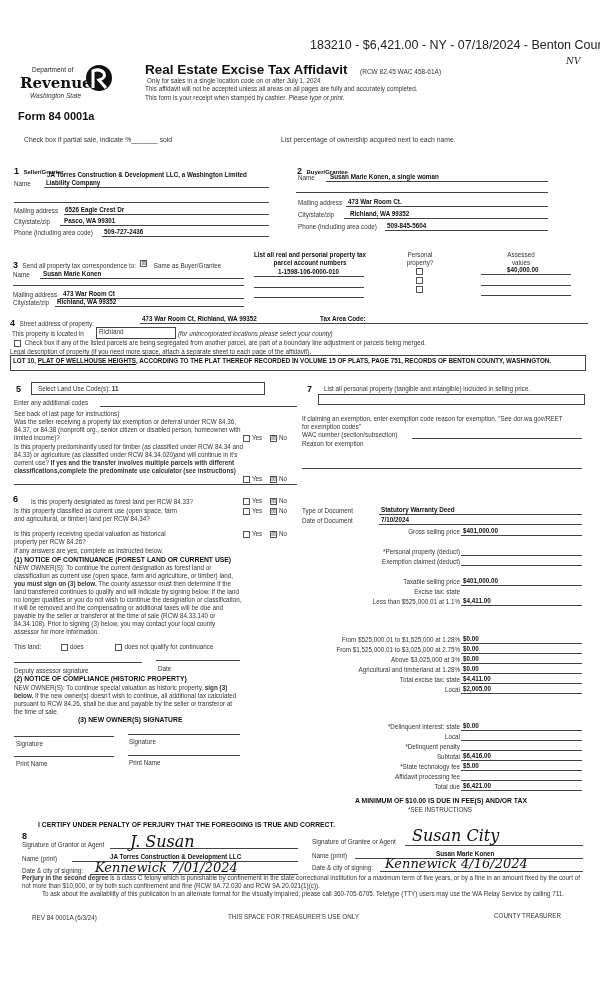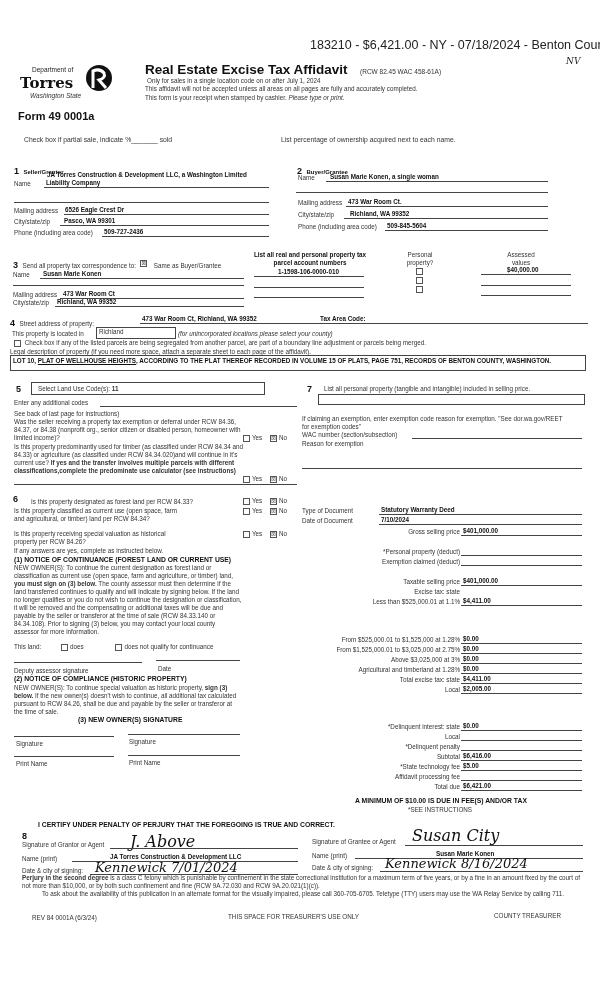--- a/index.html
+++ b/index.html
@@ -16,28 +16,28 @@
   .sig { position: absolute; font-family: "DejaVu Serif", serif; font-style: italic; color: #111; font-size: 16px; white-space: nowrap; }
 </style>
 </head>
 <body>
 
 <div class="abs" style="left:566px;top:12px;font-family:'DejaVu Serif',serif;font-style:italic;font-size:9px;color:#222;margin-top:44px;">NV</div>
 <div class="abs" style="left:310px;top:38px;font-size:12.5px;color:#222;white-space:nowrap;">183210 - $6,421.00 - NY - 07/18/2024 - Benton County</div>
 
 <div class="abs" style="left:18px;top:60px;width:100px;height:48px;">
   <div style="position:absolute;left:14px;top:6px;font-size:6.5px;color:#222;">Department of</div>
-  <div style="position:absolute;left:2px;top:14px;font-family:'DejaVu Serif',serif;font-weight:bold;font-size:15px;color:#111;">Torres</div>
+  <div style="position:absolute;left:2px;top:14px;font-family:'DejaVu Serif',serif;font-weight:bold;font-size:15px;color:#111;">Revenue</div>
   <div style="position:absolute;left:12px;top:32px;font-style:italic;font-size:6.5px;color:#333;">Washington State</div>
   <svg style="position:absolute;left:66px;top:2px;" width="30" height="32" viewBox="0 0 30 32">
     <circle cx="15" cy="16" r="13" fill="#111"></circle>
     <path d="M9 26 L9 9 Q16 6 20 11 Q22 16 15 18 L22 26" stroke="#fff" stroke-width="3" fill="none"></path>
   </svg>
 </div>
-<div class="abs" style="left:18px;top:110px;font-size:11px;font-weight:bold;color:#111;">Form 49 0001a</div>
+<div class="abs" style="left:18px;top:110px;font-size:11px;font-weight:bold;color:#111;">Form 84 0001a</div>
 
 <div class="abs" style="left:145px;top:60px;white-space:nowrap;">
   <span style="font-size:13.5px;font-weight:bold;color:#111;">Real Estate Excise Tax Affidavit</span>
   <span style="font-size:6.5px;color:#333;margin-left:8px;">(RCW 82.45 WAC 458-61A)</span>
 </div>
 <div class="abs t" style="left:147px;top:77px;">Only for sales in a single location code on or after July 1, 2024</div>
 <div class="abs t" style="left:145px;top:85px;">This affidavit will not be accepted unless all areas on all pages are fully and accurately completed.</div>
 <div class="abs t" style="left:145px;top:94px;">
   <span>This form is your receipt when stamped by cashier.</span>
   <i>Please type or print.</i>
@@ -324,37 +324,37 @@
       <div class="line" style="left: 461px; width: 121px; top: 790px;"></div>
     </div>
   </div>
 
 <div class="abs t b" style="left:355px;top:797px;font-size:6.8px;">A MINIMUM OF $10.00 IS DUE IN FEE(S) AND/OR TAX</div>
 <div class="abs t" style="left:408px;top:806px;">*SEE INSTRUCTIONS</div>
 
 <div class="abs t b" style="left:38px;top:821px;font-size:6.8px;">I CERTIFY UNDER PENALTY OF PERJURY THAT THE FOREGOING IS TRUE AND CORRECT.</div>
 <div class="abs num" style="left:22px;top:831px;">8</div>
 <div class="abs t" style="left:22px;top:841px;">Signature of Grantor or Agent</div>
-<div class="sig" style="left:130px;top:832px;">J. Above</div>
+<div class="sig" style="left:130px;top:832px;">J. Susan</div>
 <div class="line" style="left:110px;top:848px;width:188px;"></div>
 <div class="abs t" style="left:22px;top:855px;">Name (print)</div>
 <div class="val" style="left:110px;top:853px;">JA Torres Construction &amp; Development LLC</div>
 <div class="line" style="left:72px;top:861px;width:226px;"></div>
 <div class="abs t" style="left:22px;top:867px;">Date &amp; city of signing:</div>
 <div class="sig" style="left:95px;top:860px;font-size:13px;">Kennewick  7/01/2024</div>
 <div class="line" style="left:90px;top:874px;width:208px;"></div>
 
 <div class="abs t" style="left:312px;top:838px;">Signature of Grantee or Agent</div>
 <div class="sig" style="left:412px;top:826px;">Susan City</div>
 <div class="line" style="left:405px;top:845px;width:178px;"></div>
 <div class="abs t" style="left:312px;top:852px;">Name (print)</div>
 <div class="val" style="left:436px;top:850px;">Susan Marie Konen</div>
 <div class="line" style="left:355px;top:858px;width:228px;"></div>
 <div class="abs t" style="left:312px;top:864px;">Date &amp; city of signing:</div>
-<div class="sig" style="left:385px;top:856px;font-size:13px;">Kennewick  8/16/2024</div>
+<div class="sig" style="left:385px;top:856px;font-size:13px;">Kennewick  4/16/2024</div>
 <div class="line" style="left:380px;top:871px;width:203px;"></div>
 
 <div class="abs t wrap" style="left:22px;top:874px;width:562px;">
   <b>Perjury in the second degree</b><span> is a class C felony which is punishable by confinement in the state correctional institution for a maximum term of five years, or by a fine in an amount fixed by the court of not more than $10,000, or by both such confinement and fine (RCW 9A.72.030 and RCW 9A.20.021(1)(c)).</span>
 </div>
 <div class="abs t wrap" style="left:22px;top:890px;width:562px;text-align:center;">To ask about the availability of this publication in an alternate format for the visually impaired, please call 360-705-6705. Teletype (TTY) users may use the WA Relay Service by calling 711.</div>
 
 <div class="abs t" style="left:32px;top:914px;">REV 84 0001A (6/3/24)</div>
 <div class="abs t" style="left:228px;top:913px;">THIS SPACE FOR TREASURER'S USE ONLY</div>
 <div class="abs t" style="left:494px;top:912px;">COUNTY TREASURER</div>

